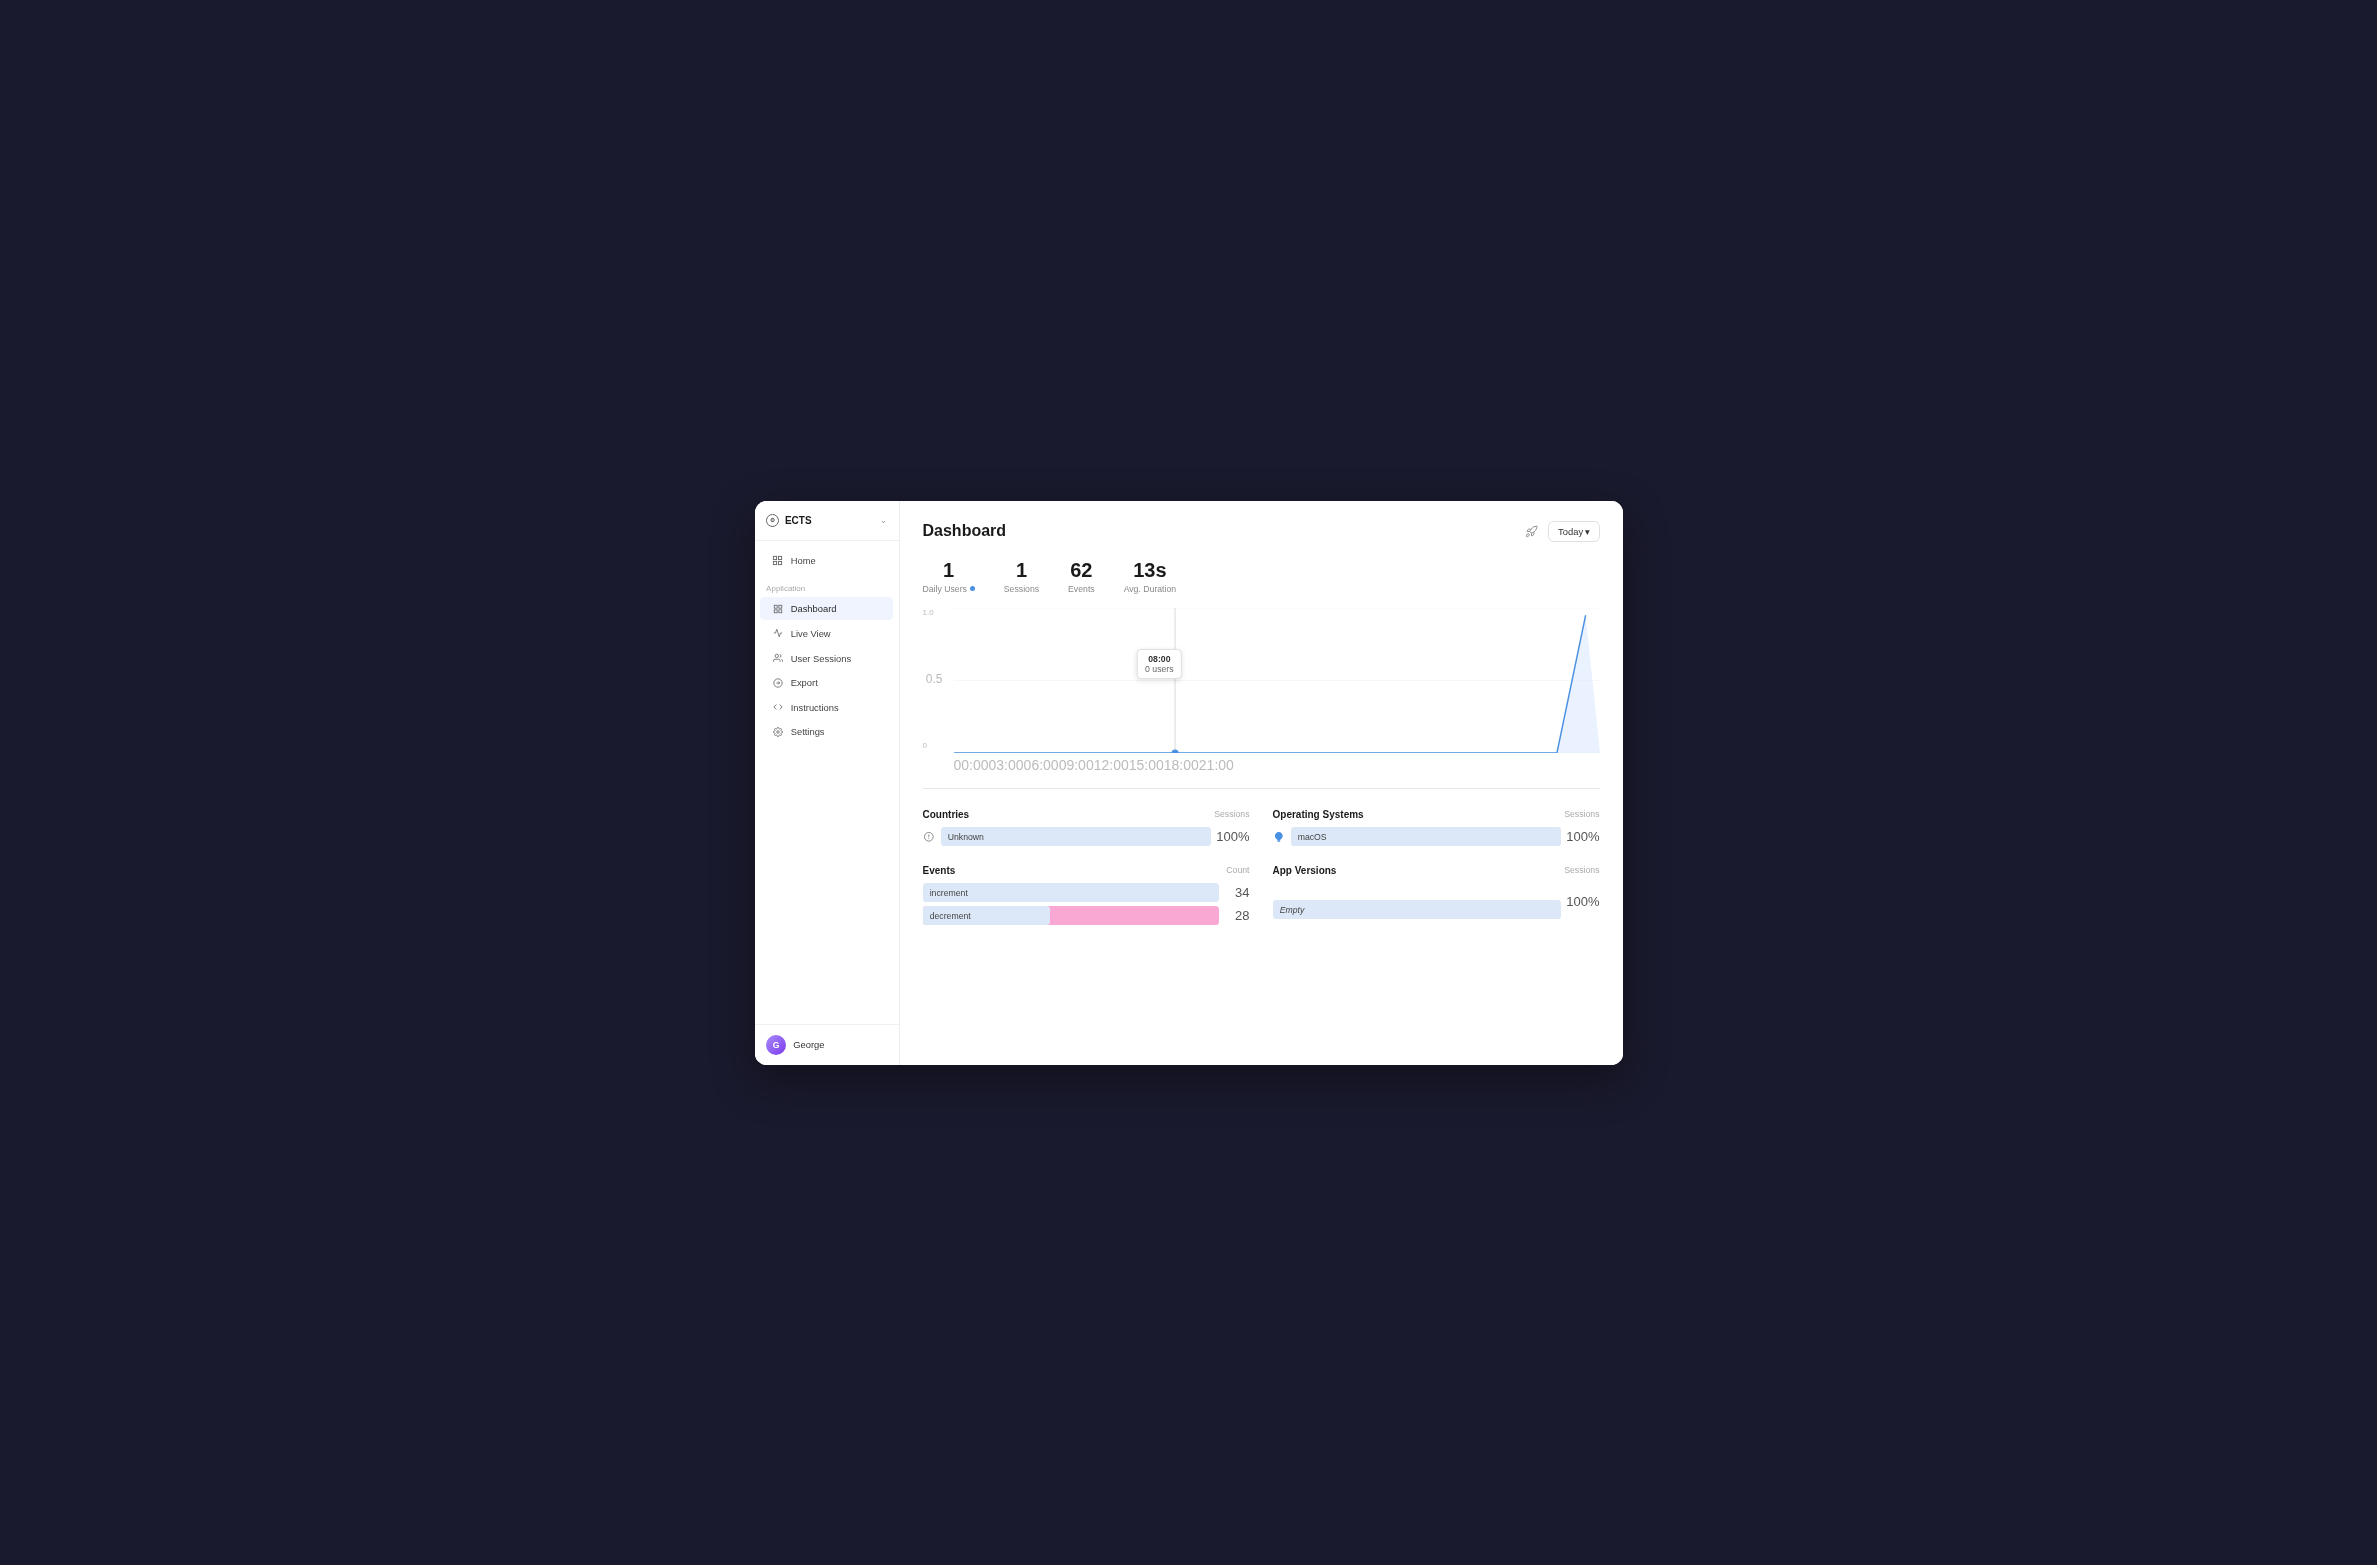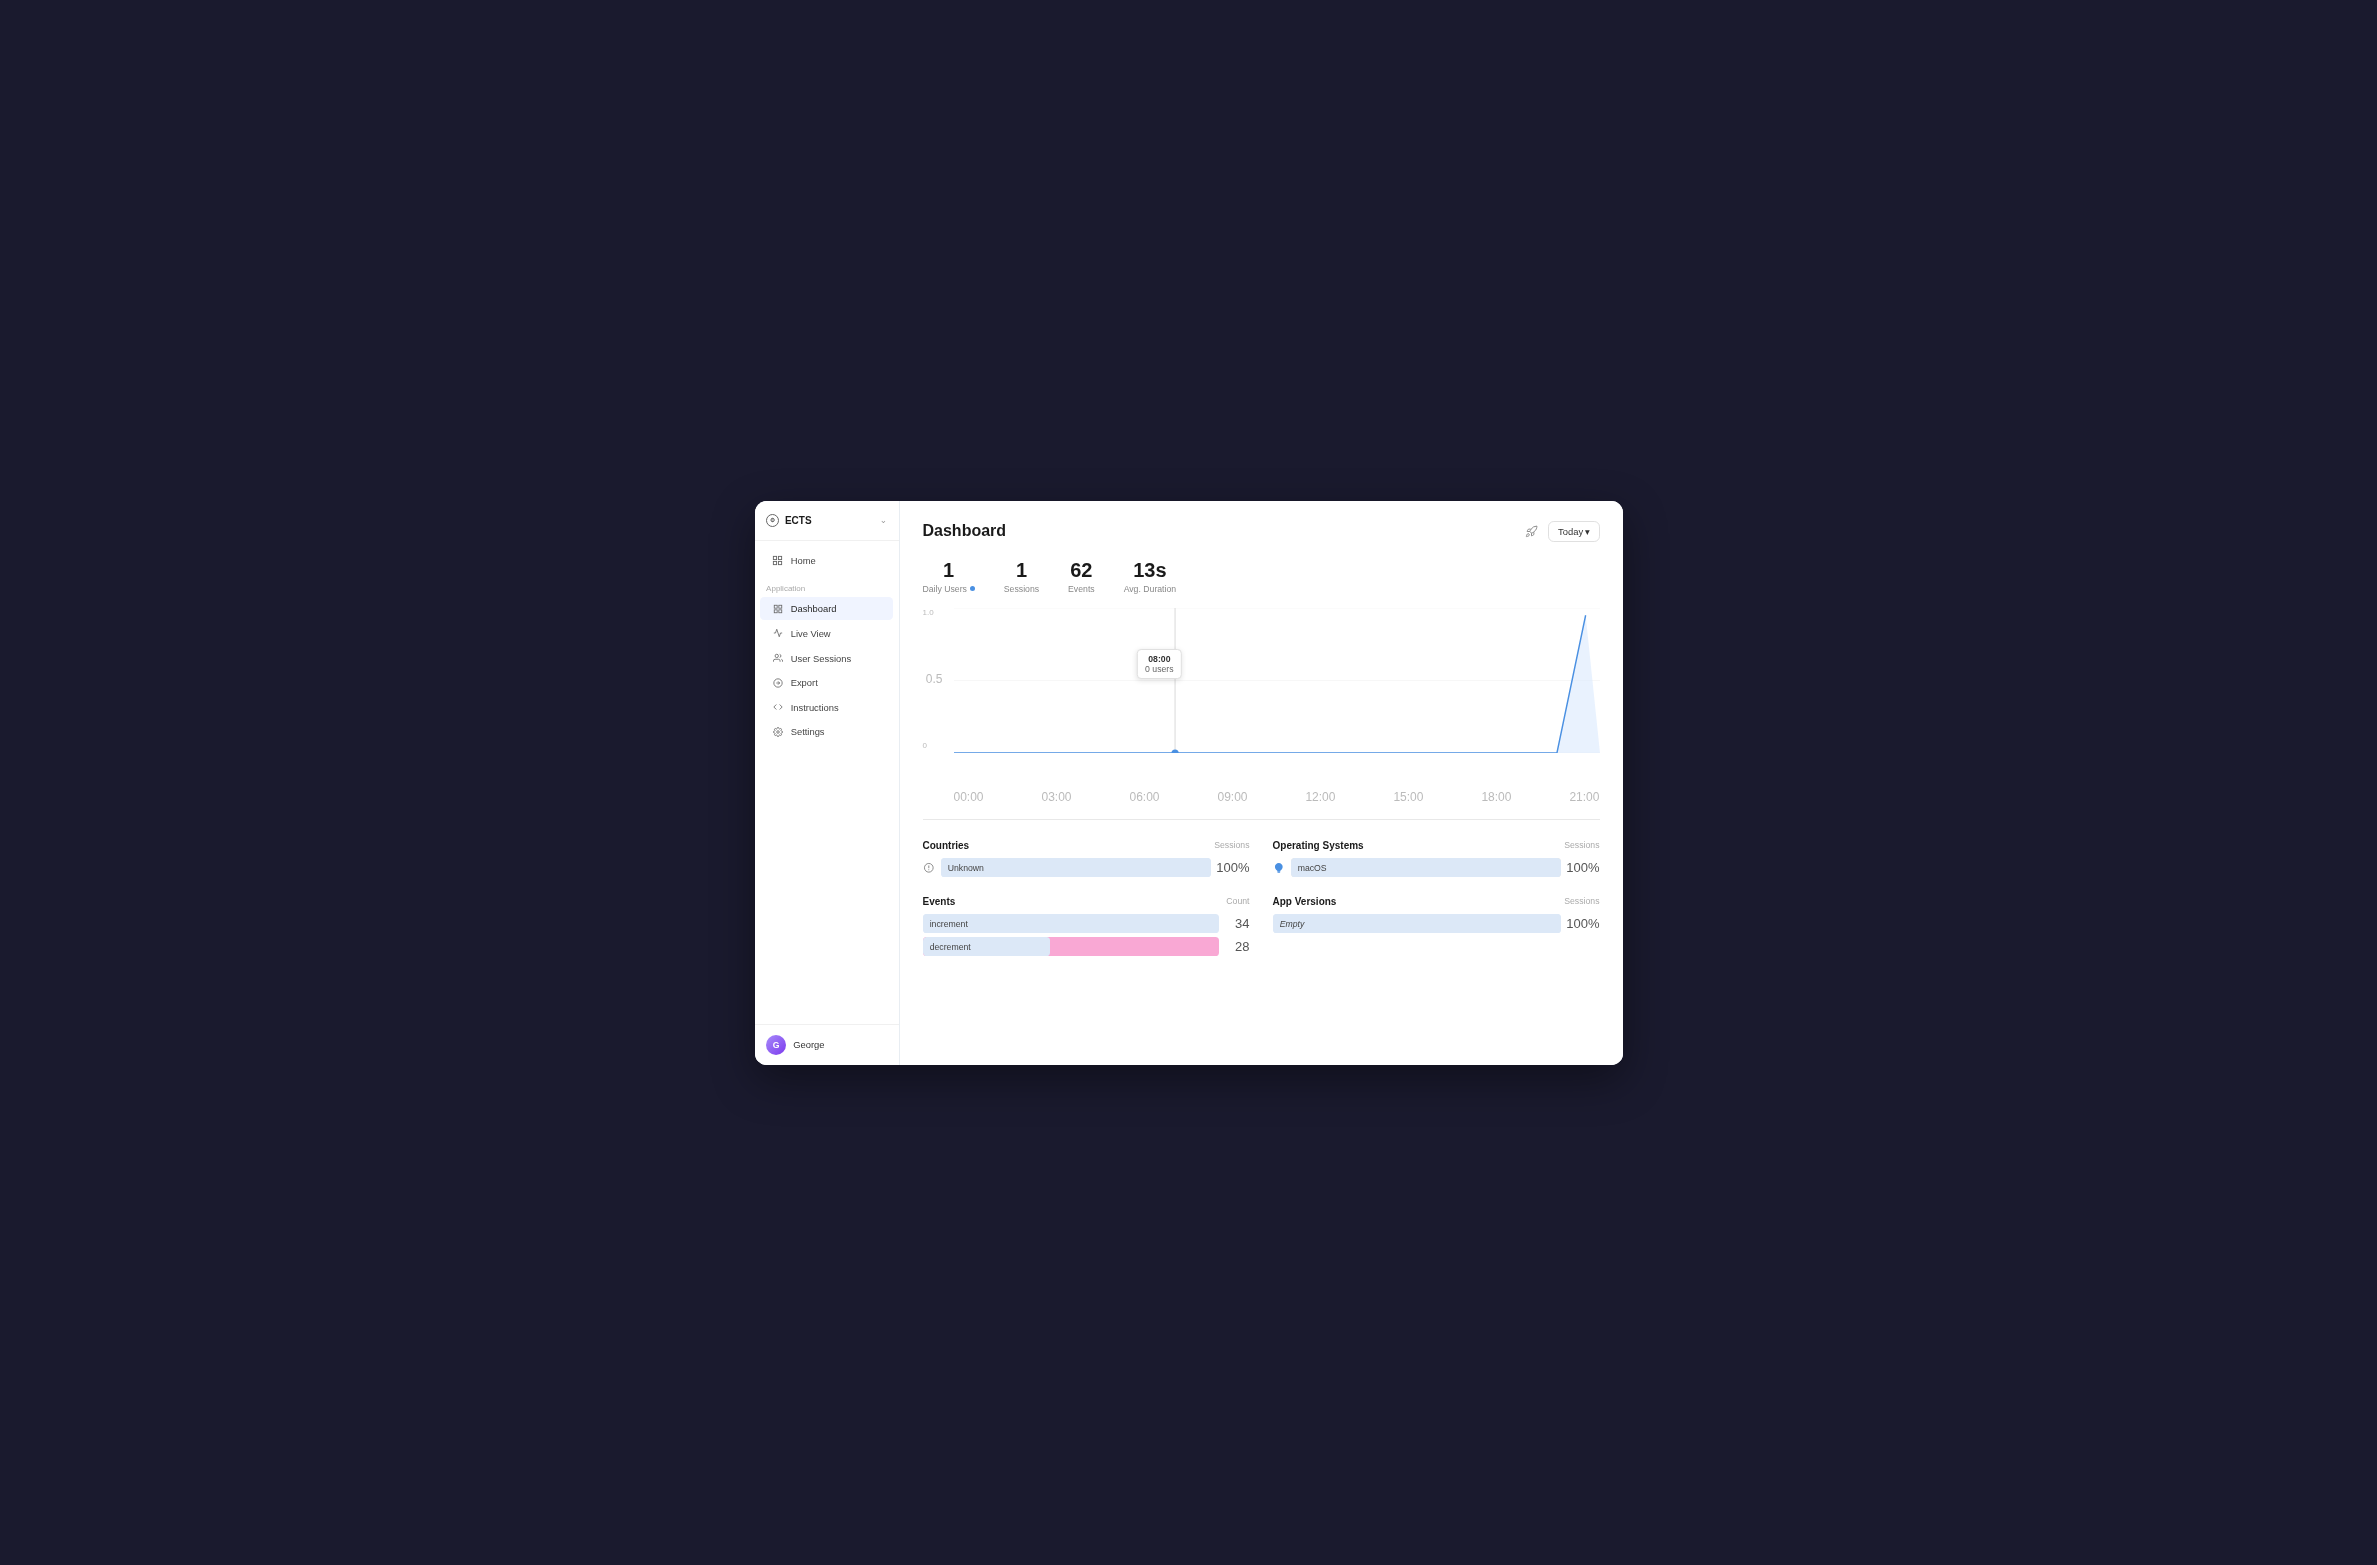--- a/index.html
+++ b/index.html
@@ -233,25 +233,23 @@
       box-shadow: 0 1.4px 5.8px rgba(0,0,0,0.1);
       pointer-events: none;
       left: 50%;
       top: 32%;
       transform: translateX(-7.2px);
     }
     .tooltip-time { font-weight: 600; color: #333; text-align: center; }
     .tooltip-users { color: #666; text-align: center; }
     .x-axis {
       display: flex;
-      justify-content: space-between;
       padding: 4.3px 0 0;
-      font-size: 12px;
+      font-size: 14px;
       color: #bbb;
-      margin-top: 33px;
     }
     
     .bottom-sections {
       display: grid;
       grid-template-columns: 1fr 1fr;
       gap: 14.5px 23px;
     }
     .section-block { }
     .section-header {
       display: flex;
@@ -565,21 +563,21 @@
           <span class="bar-value">28</span>
         </div>
       </div>
 
       <div class="section-block">
         <div class="section-header">
           <span class="section-title">App Versions</span>
           <span class="section-col-label">Sessions</span>
         </div>
         <div class="data-row">
-          <div class="bar-bg" style="background:#dce8f7;">
+          <div class="bar-bg" style="background:#dce8f7;margin-top:17px;">
             <div class="bar-fill" style="width:100%;background:#dce8f7;"></div>
             <span class="bar-label bar-label-italic">Empty</span>
           </div>
           <span class="bar-value">100%</span>
         </div>
       </div>
     </div>
   </div>
 </div>
 

